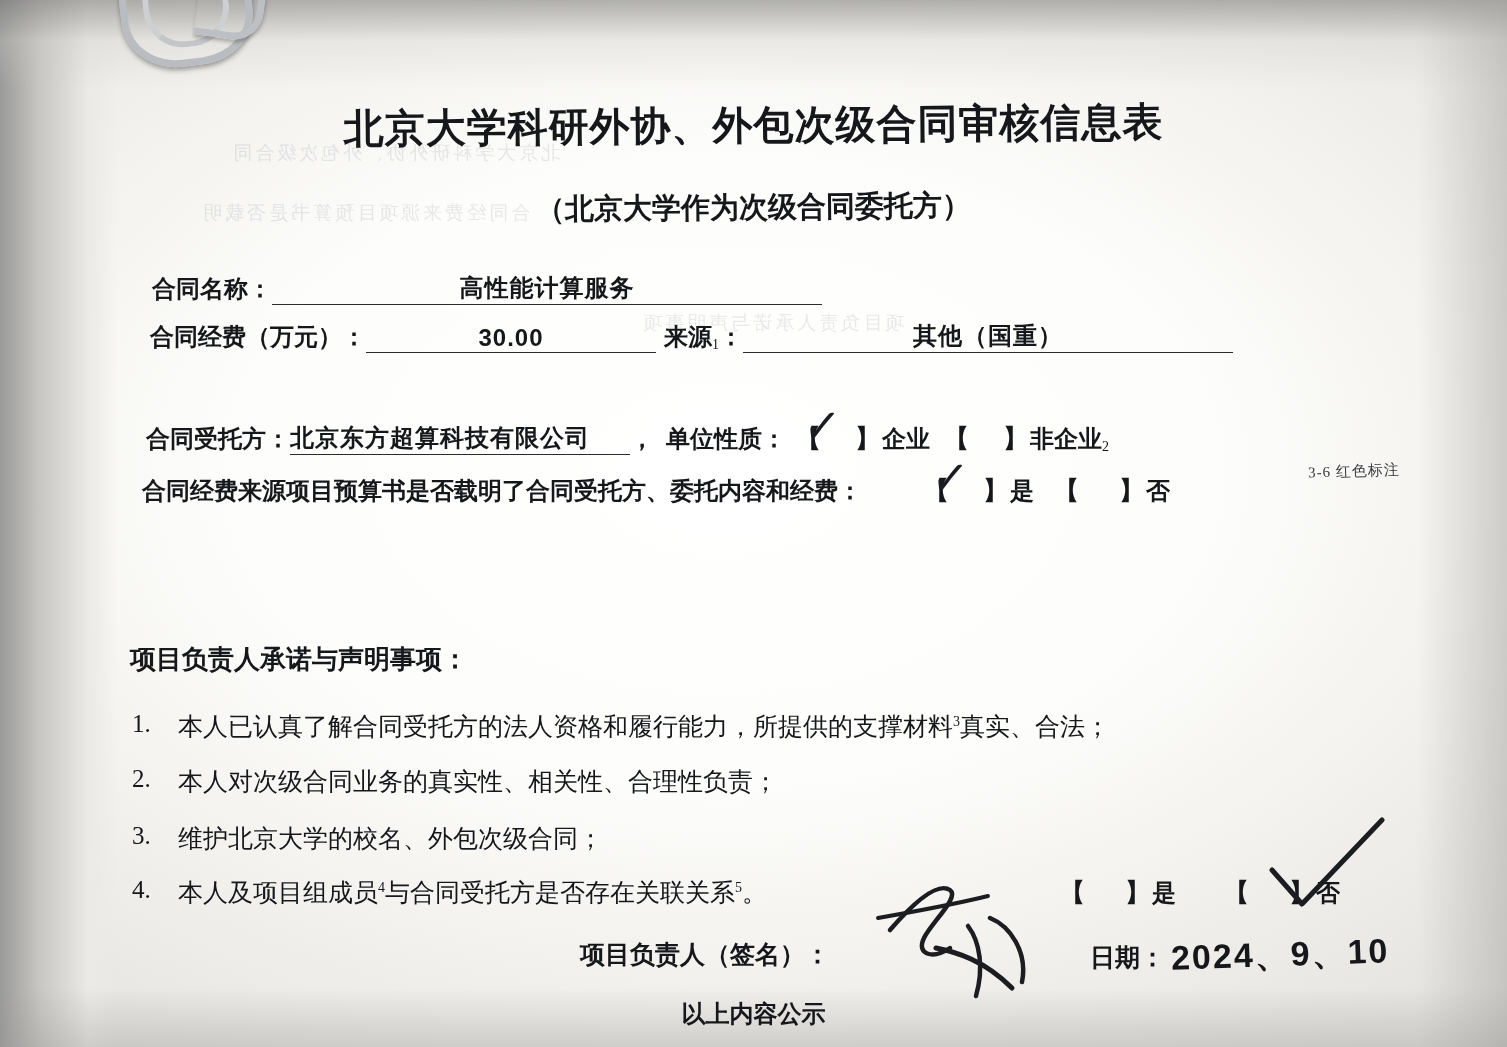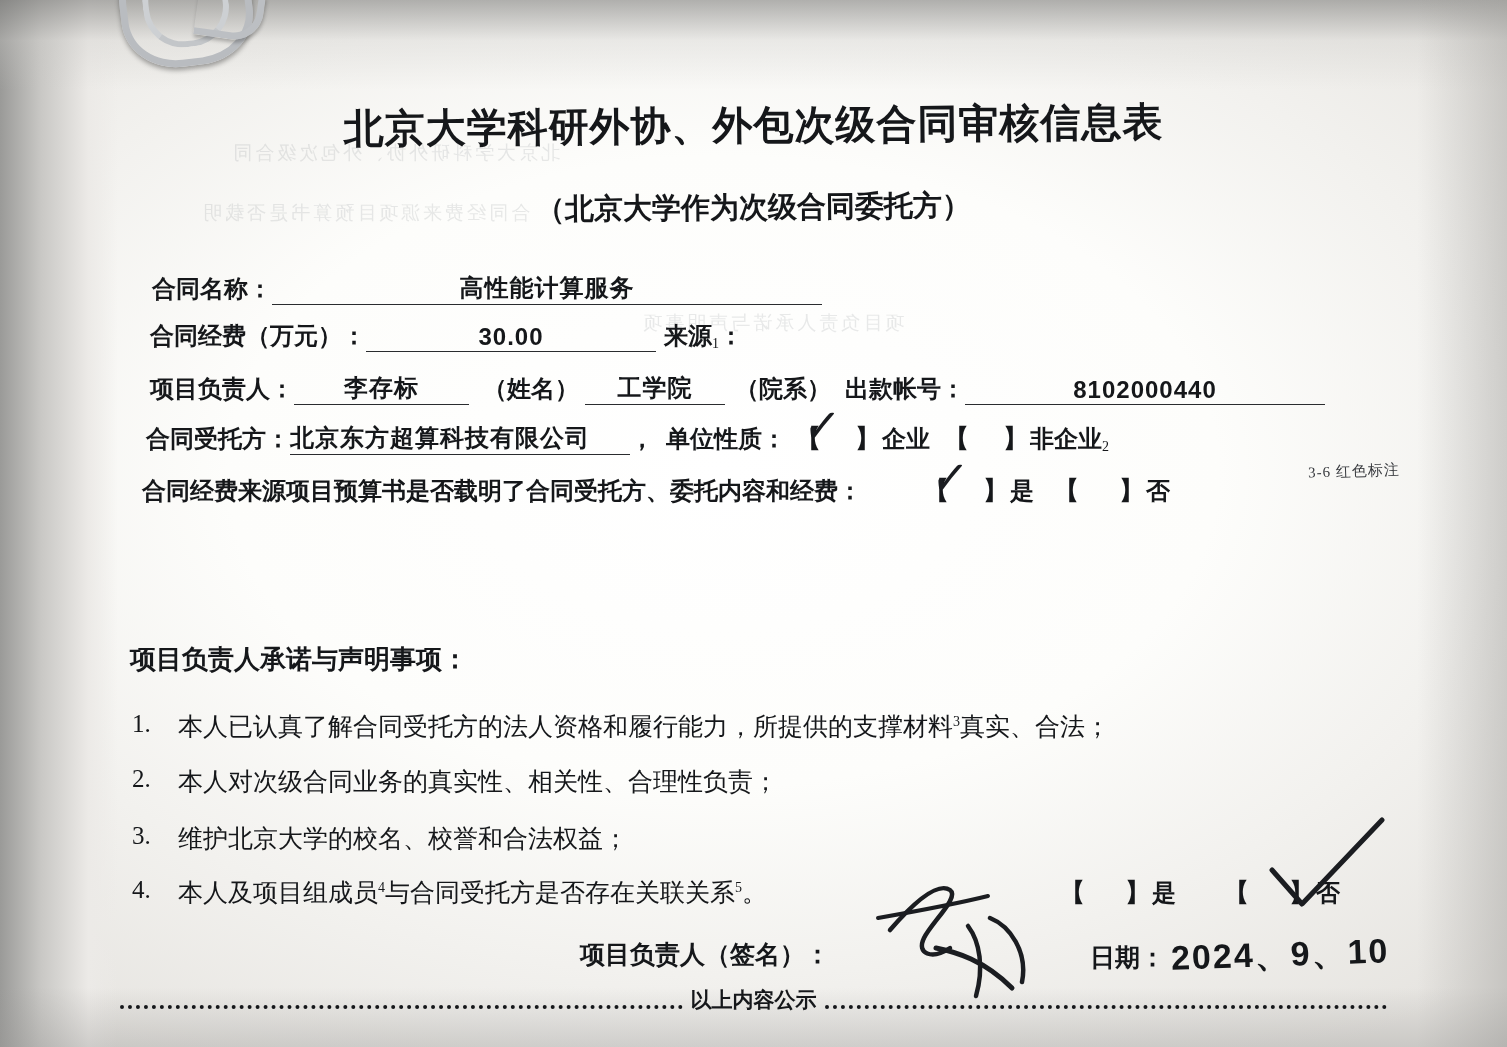--- a/index.html
+++ b/index.html
@@ -232,22 +232,23 @@
   }
 
   .dotline {
     position: absolute;
     left: 120px;
     right: 120px;
     top: 986px;
     display: flex;
     align-items: center;
     gap: 8px;
-    font-size: 21px;
+    font-size: 24px;
     font-weight: 700;
+    flex-direction: column;
   }
   .dots {
     flex: 1;
     border-bottom: 4px dotted #15171a;
     height: 14px;
   }
 
   .bottom-cut {
     position: absolute;
     left: 132px;
@@ -290,31 +291,23 @@
       <span class="lbl">合同名称：</span>
       <span class="fill hand" style="width:550px;">高性能计算服务</span>
     </div>
 
     <div class="row" style="left:150px; top:320px;">
       <span class="lbl">合同经费（万元）：</span>
       <span class="fill hand" style="width:290px;">30.00</span>
       <span class="lbl" style="margin-left:8px;">来源</span>
       <span class="sup">1</span>
       <span class="lbl">：</span>
-    </div>
-
-    <div class="row" style="left:150px; top:372px;">
-      <span class="lbl">项目负责人：</span>
-      <span class="fill hand" style="width:175px;">李存标</span>
-      <span class="lbl" style="margin-left:14px;">（姓名）</span>
-      <span class="fill hand" style="width:140px; margin-left:6px;">工学院</span>
-      <span class="lbl" style="margin-left:10px;">（院系）</span>
-      <span class="lbl" style="margin-left:14px;">出款帐号：</span>
-      <span class="fill hand" style="width:360px;">8102000440</span>
-    </div>
+      <span class="fill hand" style="width:490px;">其他（国重）</span>
+    </div>
+
 
     <div class="row" style="left:146px; top:422px;">
       <span class="lbl">合同受托方：</span>
       <span class="fill hand" style="width:340px; text-align:left;">北京东方超算科技有限公司</span>
       <span class="lbl">，</span>
       <span class="lbl" style="margin-left:12px;">单位性质：</span>
       <span class="box" style="margin-left:8px;">
         【<span style="display:inline-block;width:34px;"></span>】
         <span class="tick">✓</span>
       </span>
@@ -351,21 +344,21 @@
       <span><span>本人已认真了解合同受托方的法人资格和履行能力，所提供的支撑材料</span><span class="sup">3</span><span>真实、合法；</span></span>
     </div>
 
     <div class="item" style="left:132px; top:765px;">
       <span class="num">2.</span>
       <span>本人对次级合同业务的真实性、相关性、合理性负责；</span>
     </div>
 
     <div class="item" style="left:132px; top:822px;">
       <span class="num">3.</span>
-      <span>维护北京大学的校名、校誉和合法权益；</span>
+      <span>维护北京大学的校名、外包次级合同；</span>
     </div>
 
     <div class="item" style="left:132px; top:876px;">
       <span class="num">4.</span>
       <span><span>本人及项目组成员</span><span class="sup">4</span><span>与合同受托方是否存在关联关系</span><span class="sup">5</span><span>。</span></span>
     </div>
 
     <div class="row" style="left:1058px; top:876px;">
       <span class="box">
         【<span style="display:inline-block;width:40px;"></span>】

